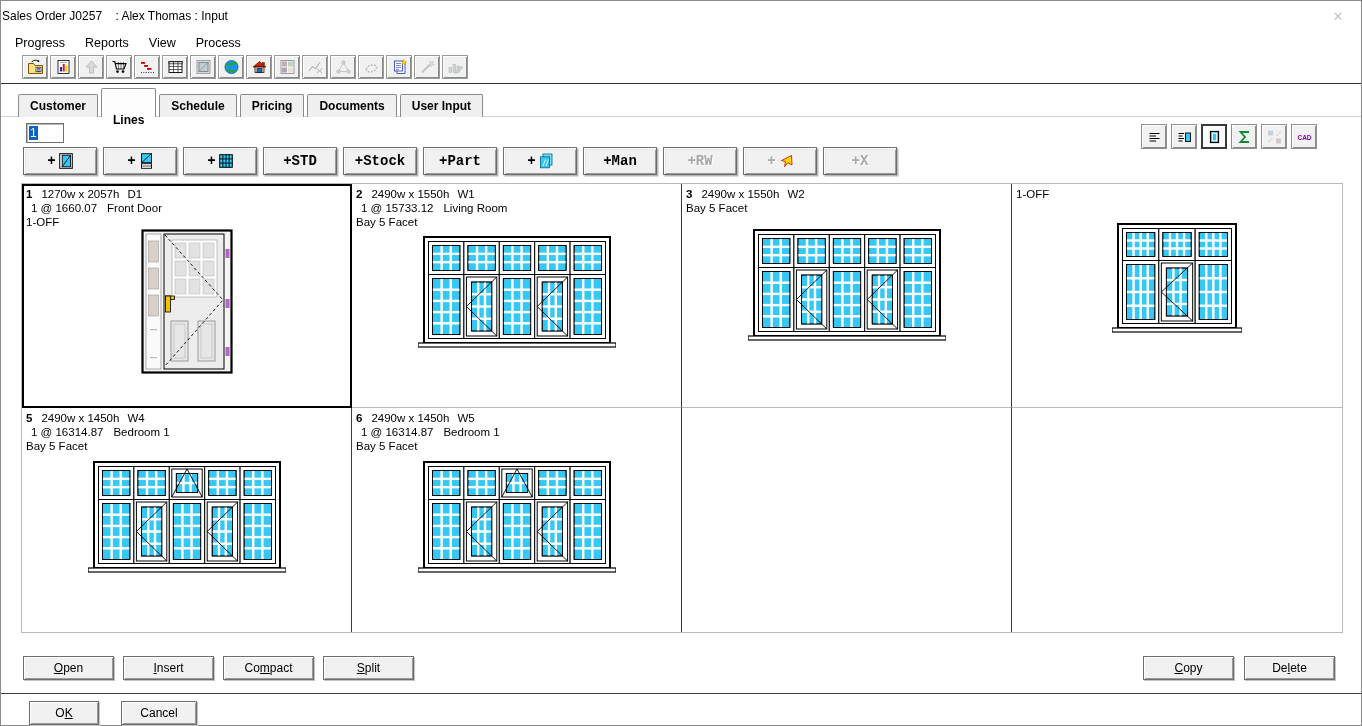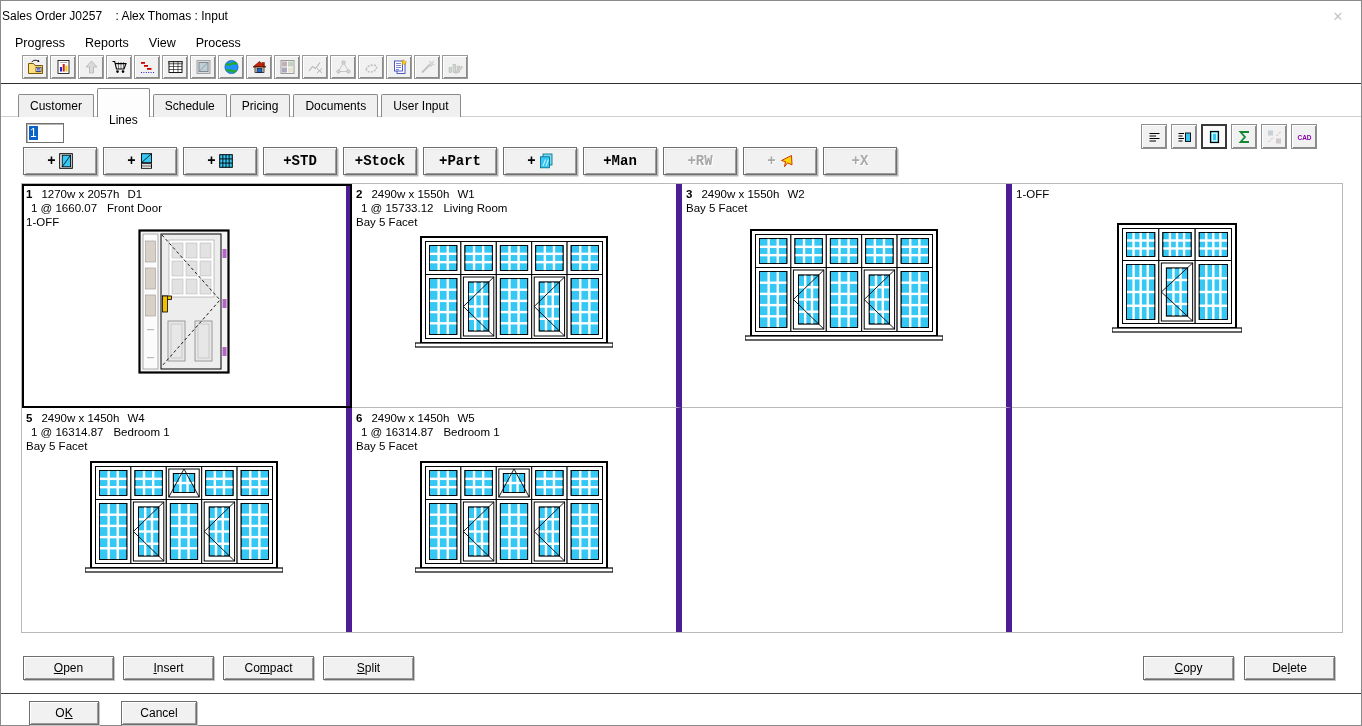--- a/index.html
+++ b/index.html
@@ -22,21 +22,21 @@
           box-shadow:inset 1px 1px 0 #fff, inset -1px -1px 0 #8a8a8a;
           display:flex; align-items:center; justify-content:center; padding:0; }
   .tbtn svg { width:17px; height:16px; }
   .tbtn.dis svg { filter:grayscale(0.75) opacity(0.55); }
   .toolbar-sep { border-top:1px solid #2f2f2f; border-bottom:1px solid #ffffff; margin-top:2px; }
 
   
   .tabstrip { display:flex; align-items:flex-end; padding-left:17px; height:30px; position:relative; margin-top:2px; }
   .tabstrip::after { content:""; position:absolute; left:0; right:0; bottom:0; border-bottom:1px solid #cfcfcf; z-index:1; }
   .tab { position:relative; background:#f0f0f0; border:1px solid #8a8a8a; border-bottom:none; border-radius:2px 2px 0 0;
-         padding:4px 11px; font-size:12px; font-family:inherit; margin-right:3px; height:23px; z-index:2; }
+         padding:4px 11px; font-size:12px; font-family:inherit; margin-right:3px; height:23px; z-index:2;font-weight:bold; }
   .tab.active { background:#fdfdfd; height:28px; padding-top:24px; z-index:3; box-shadow:0 2px 0 #fdfdfd; }
 
   
   .content { position:relative; height:614px; }
 
   .num-input { position:absolute; left:25px; top:6px; width:38px; height:20px; background:#fff;
                border:1px solid #707070; box-shadow:inset 1px 1px 0 #b8b8b8; font-size:12px; padding:2px 2px; }
   .num-input .sel { background:#0a64c8; color:#fff; padding:0 1px; }
 
   .add-row { position:absolute; left:22px; top:30px; display:flex; gap:6px; }
@@ -52,21 +52,21 @@
           box-shadow:inset 1px 1px 0 #fff, inset -1px -1px 0 #8a8a8a;
           display:flex; align-items:center; justify-content:center; padding:0; }
   .vbtn svg { width:17px; height:16px; }
   .vbtn.pressed { border:2px solid #3a3a3a; box-shadow:none; background:#fbfbfb; }
   .vbtn.dis svg { filter:grayscale(0.6) opacity(0.6); }
 
   
   .cells-grid { position:absolute; left:20px; top:66px; width:1322px; height:450px;
                 display:grid; grid-template-columns:repeat(4,1fr); grid-template-rows:repeat(2,1fr);
                 border:1px solid #b9b9b9; background:#fff; }
-  .cell { border-right:6px solid #4c1d95; border-bottom:1px solid #b9b9b9; position:relative;
+  .cell { border-right:1px solid #4c1d95; border-bottom:1px solid #b9b9b9; position:relative;
           display:flex; flex-direction:column; overflow:hidden; background:#fff; }
   .cell:nth-child(4n) { border-right:none; }
   .cell:nth-child(n+5) { border-bottom:none; }
   .cell.selected { outline:2px solid #000; outline-offset:-2px; z-index:2; }
   .cell-text { padding:3px 5px 0 4px; font-size:11.5px; line-height:14px; }
   .l1 .n { font-weight:bold; margin-right:9px; }
   .l1 .d { margin-right:8px; }
   .l2 { padding-left:5px; }
   .l2 .room { margin-left:10px;text-align:right; }
   .cell-draw { flex:1; display:flex; align-items:center; justify-content:center; padding-bottom:52px; }

